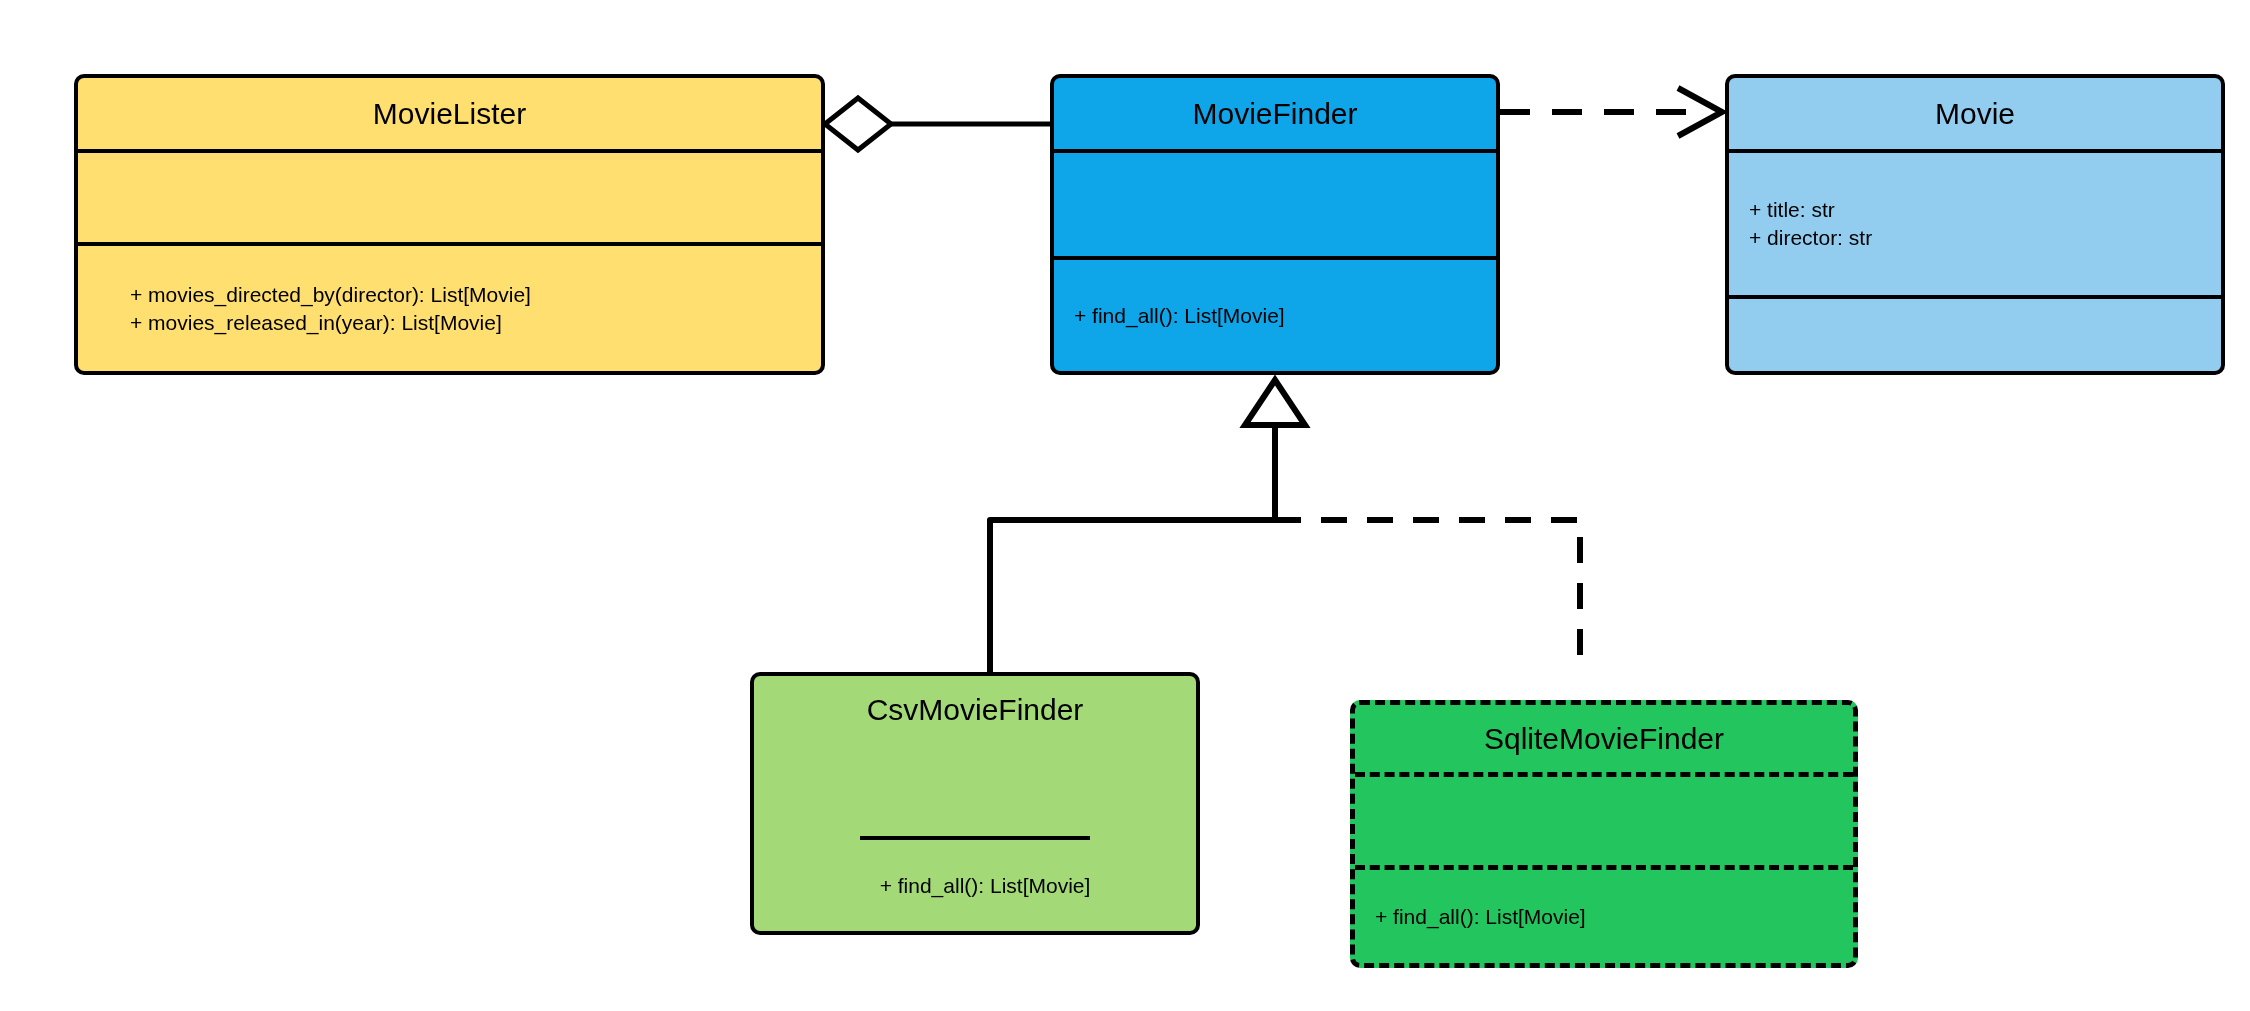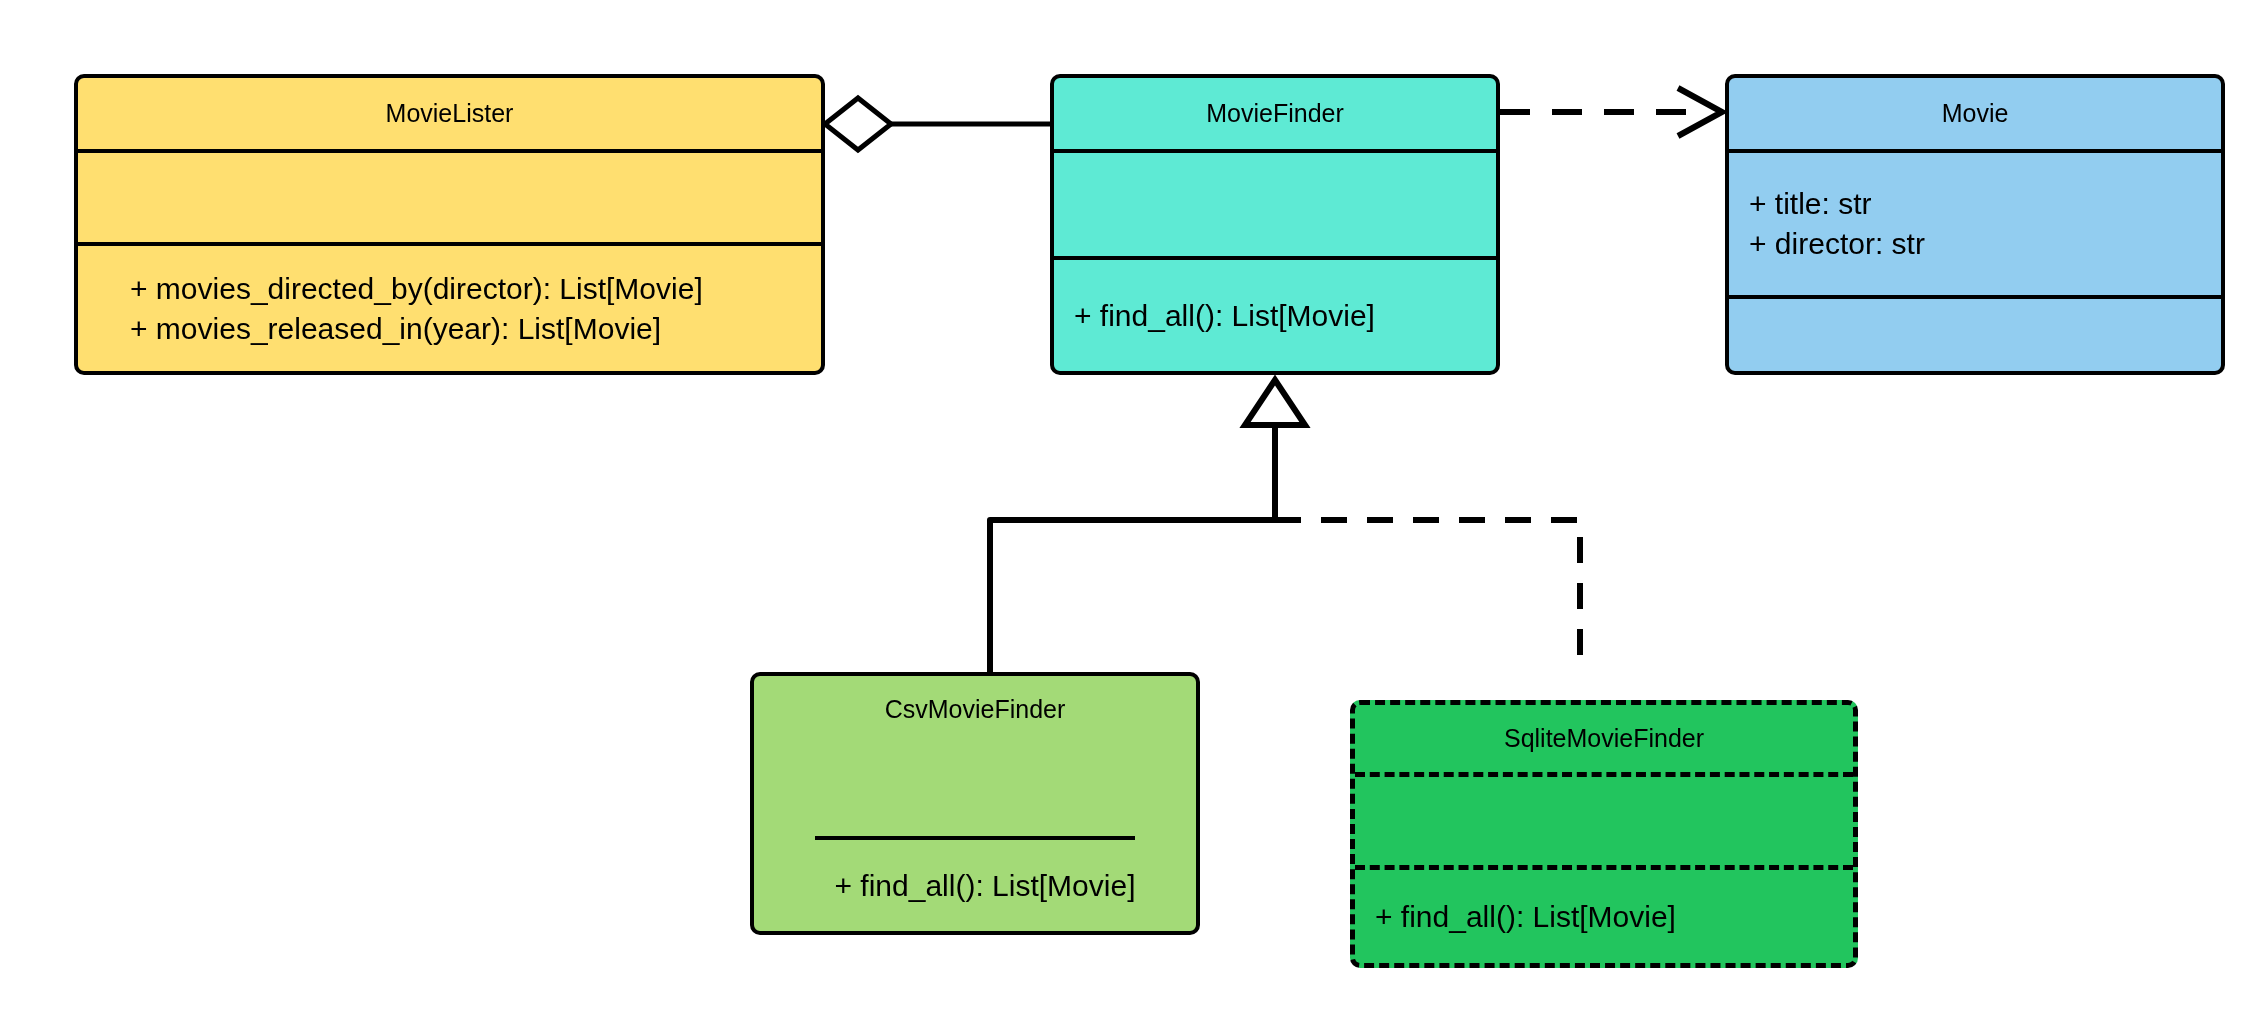--- a/index.html
+++ b/index.html
@@ -51,28 +51,28 @@
     align-items: center;
     justify-content: center;
   }
   .compartment.divided {
     border-top: 4px solid #000000;
   }
   .dashed-class .compartment.divided {
     border-top: 5px dashed #000000;
   }
   .class-title {
-    font-size: 25px;
+    font-size: 30px;
     color: #000000;
     line-height: 1.1;
     text-align: center;
     white-space: nowrap;
   }
   .member-line {
-    font-size: 30px;
+    font-size: 21px;
     color: #000000;
     line-height: 1.32;
     white-space: nowrap;
     padding-left: 20px;
   }
   .members-list {
     display: flex;
     flex-direction: column;
     justify-content: center;
     height: 100%;
@@ -111,21 +111,21 @@
     </div>
     <div class="compartment divided" style="height:93px;"></div>
     <div class="compartment divided" style="flex:1;padding-left:32px;">
       <div class="members-list">
         <div class="member-line">+ movies_directed_by(director): List[Movie]</div>
         <div class="member-line">+ movies_released_in(year): List[Movie]</div>
       </div>
     </div>
   </div>
 
-  <div class="uml-class" id="cls-movie-finder" style="left:1050px; top:74px; width:450px; height:301px; background:#5eead4;">
+  <div class="uml-class" id="cls-movie-finder" style="left:1050px; top:74px; width:450px; height:301px; background:#0ea5e9;">
     <div class="compartment name-compartment" style="height:71px;">
       <div class="class-title">MovieFinder</div>
     </div>
     <div class="compartment divided" style="height:107px;"></div>
     <div class="compartment divided" style="flex:1;">
       <div class="members-list">
         <div class="member-line">+ find_all(): List[Movie]</div>
       </div>
     </div>
   </div>

